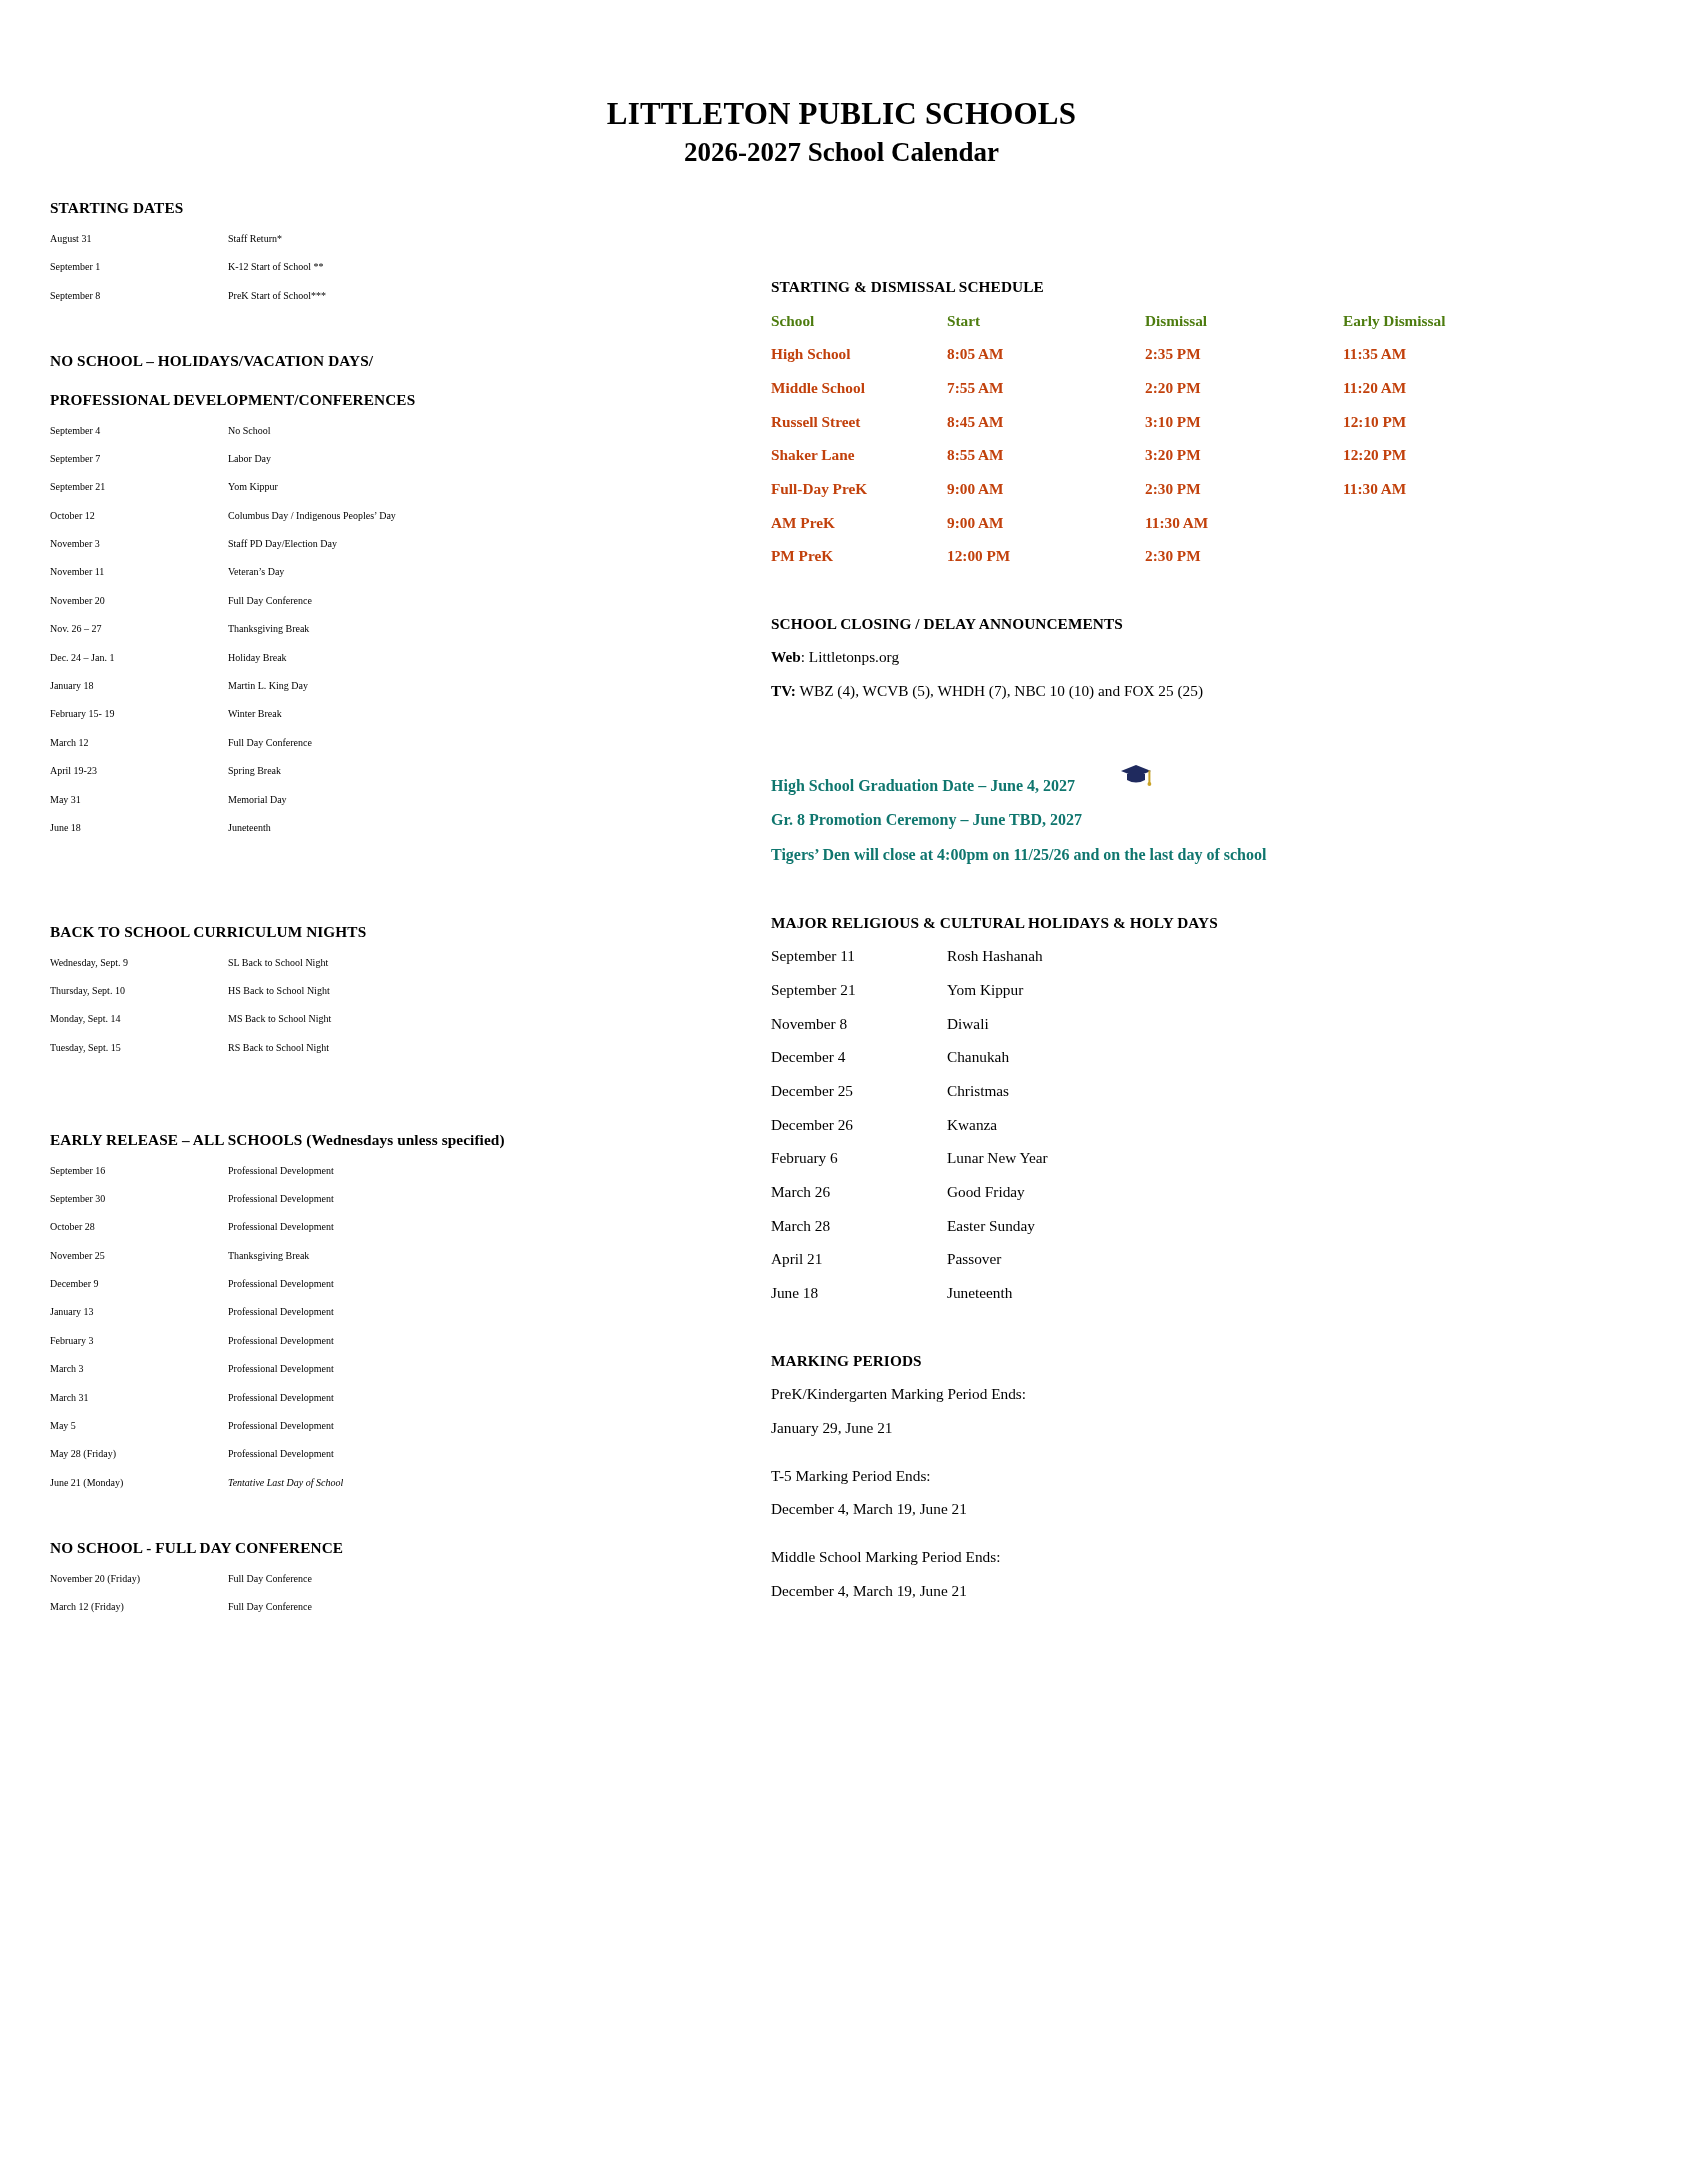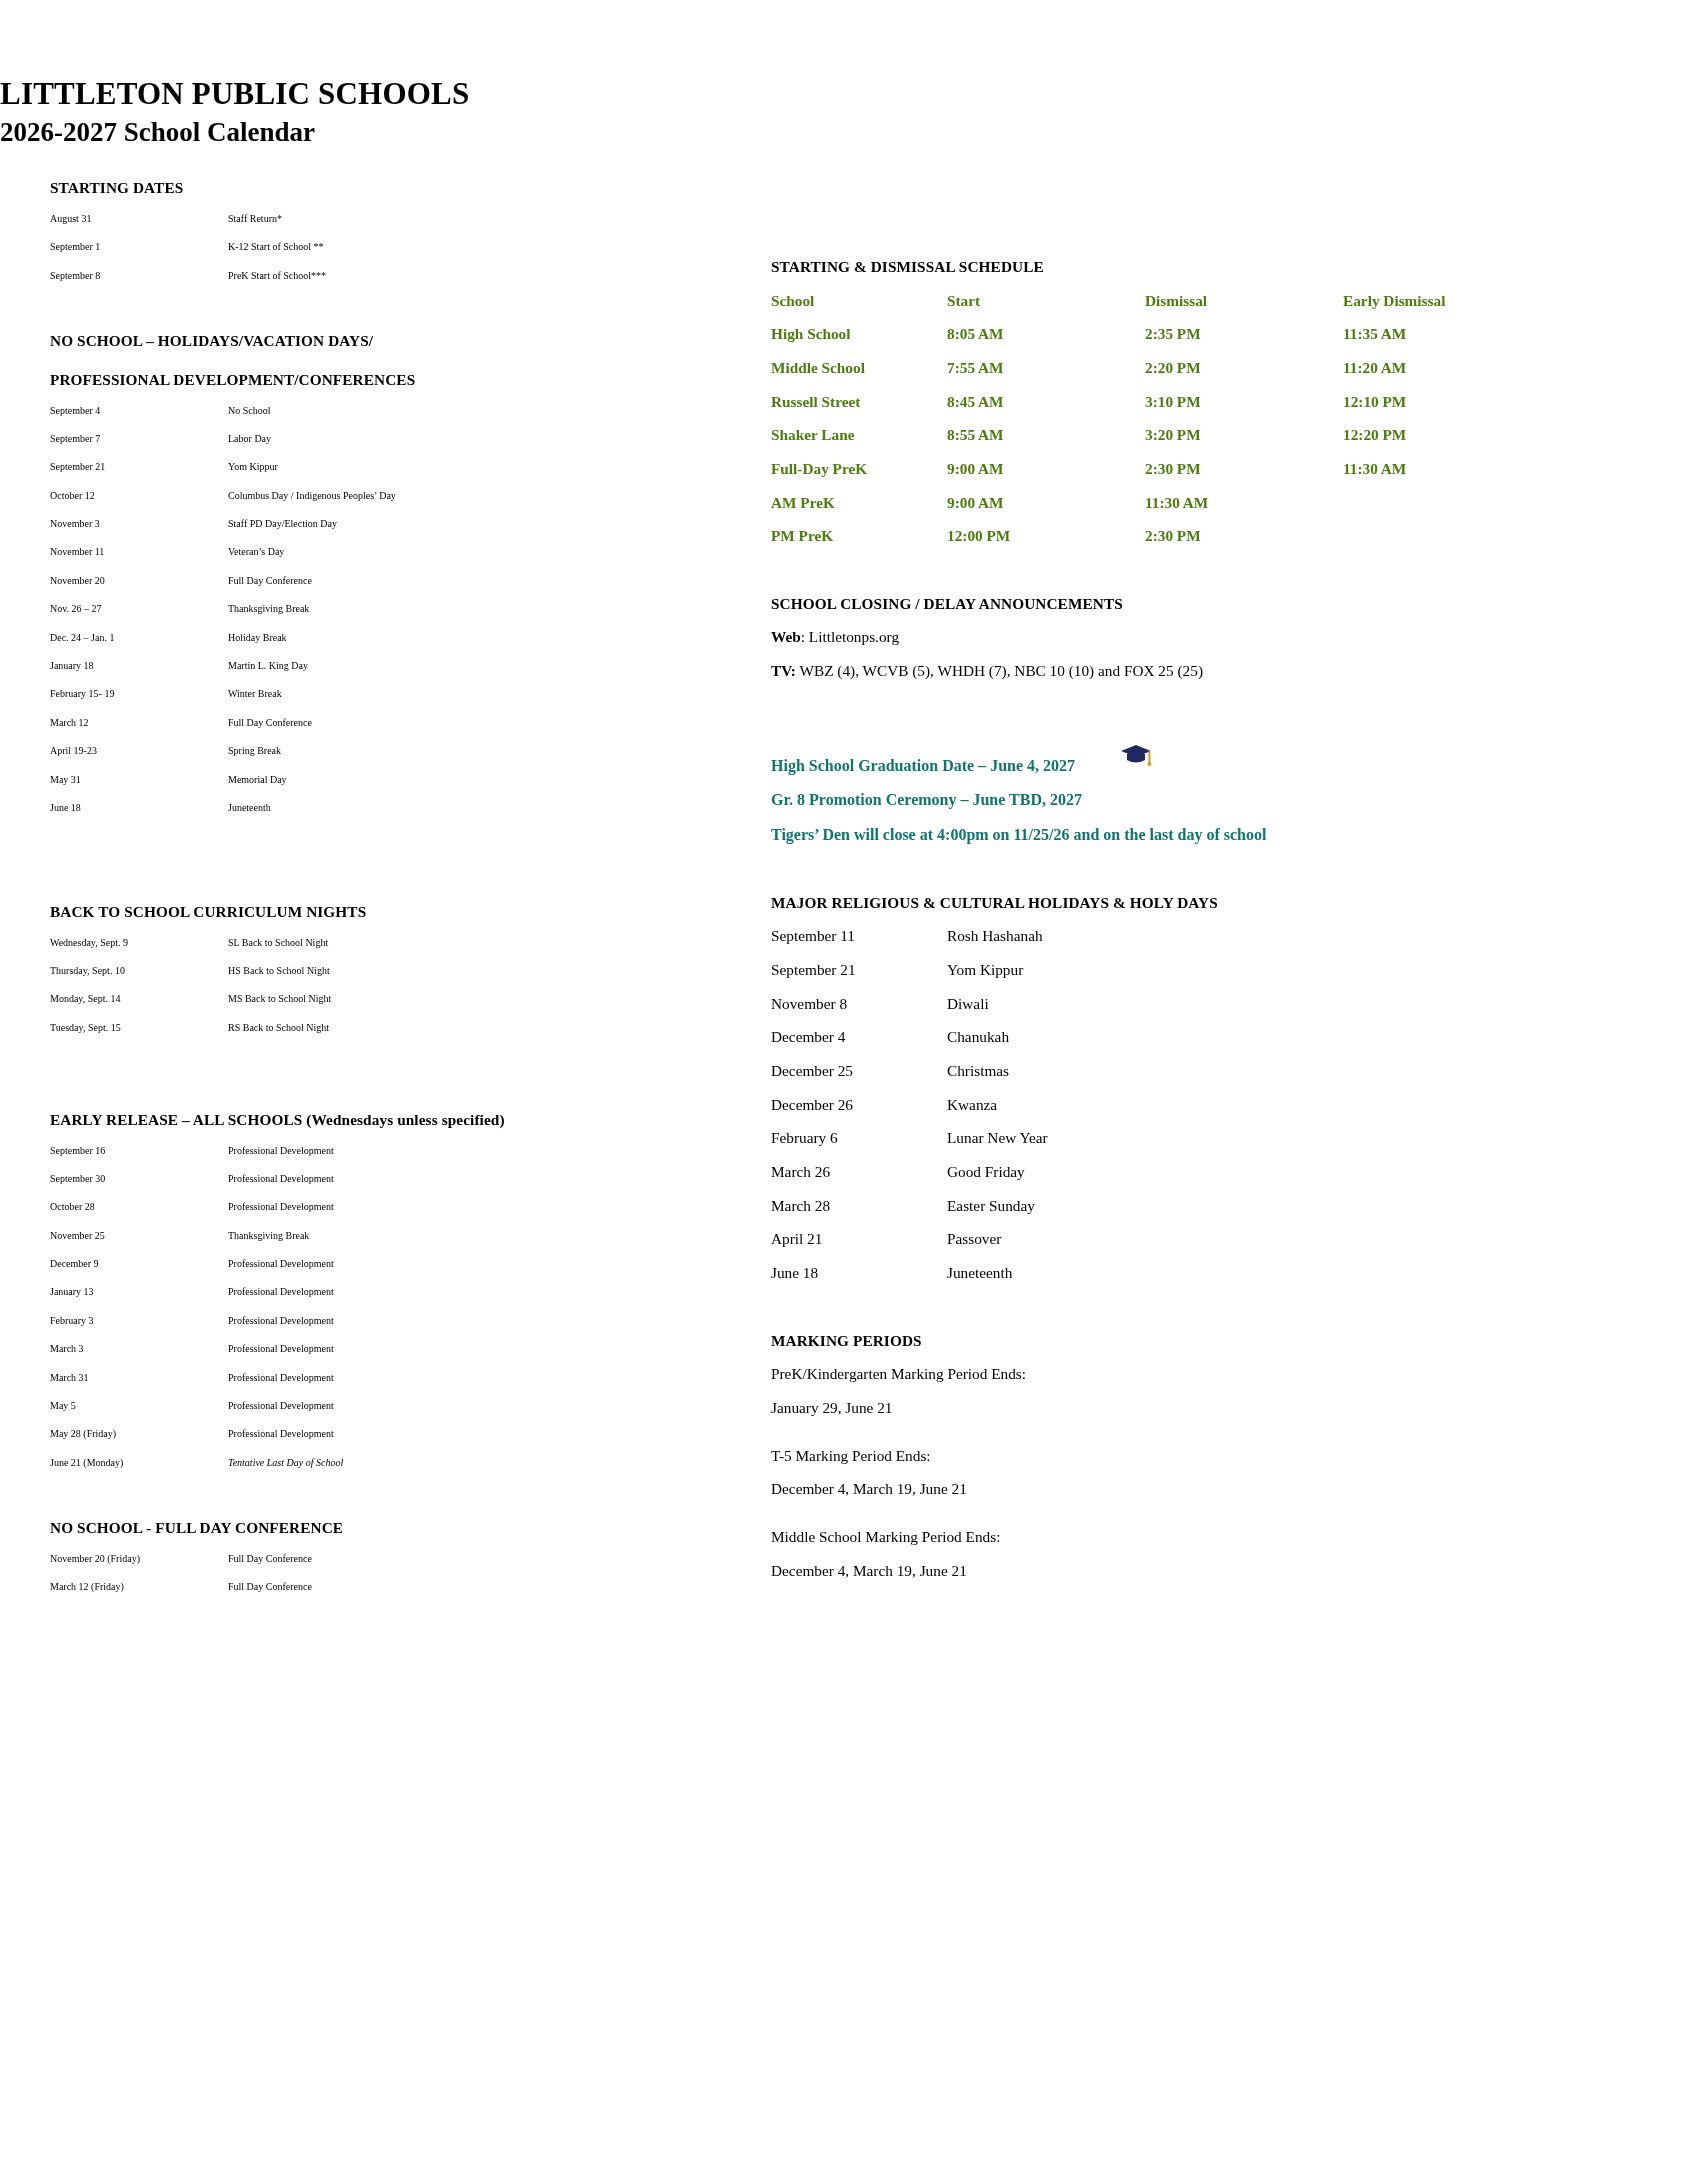--- a/index.html
+++ b/index.html
@@ -12,21 +12,22 @@
     color: #000000;
   }
   .page {
     position: relative;
     width: 1683px;
     height: 2178px;
     padding: 0;
   }
   
   .title-block {
-    padding-top: 76px;
+    text-align: center;
+    padding-top: 96px;
   }
   .title-line1 {
     font-size: 31px;
     font-weight: bold;
     letter-spacing: 0.2px;
     line-height: 1.18;
   }
   .title-line2 {
     font-size: 27px;
     font-weight: bold;
@@ -91,21 +92,21 @@
     font-size: 15.3px;
     line-height: 1.0;
     margin-bottom: 18.4px;
     font-weight: bold;
   }
   .sched-row .s1 { width: 176px; flex: none; }
   .sched-row .s2 { width: 198px; flex: none; }
   .sched-row .s3 { width: 198px; flex: none; }
   .sched-row .s4 { width: 198px; flex: none; }
   .sched-head { color: #4d7c0f; }
-  .sched-data { color: #4d7c0f; }
+  .sched-data { color: #c2410c; }
 
   
   .ann-line {
     font-size: 15.3px;
     line-height: 1.0;
     margin-bottom: 18.4px;
   }
   .ann-line .lbl { font-weight: bold; }
 
   .grad-line {

